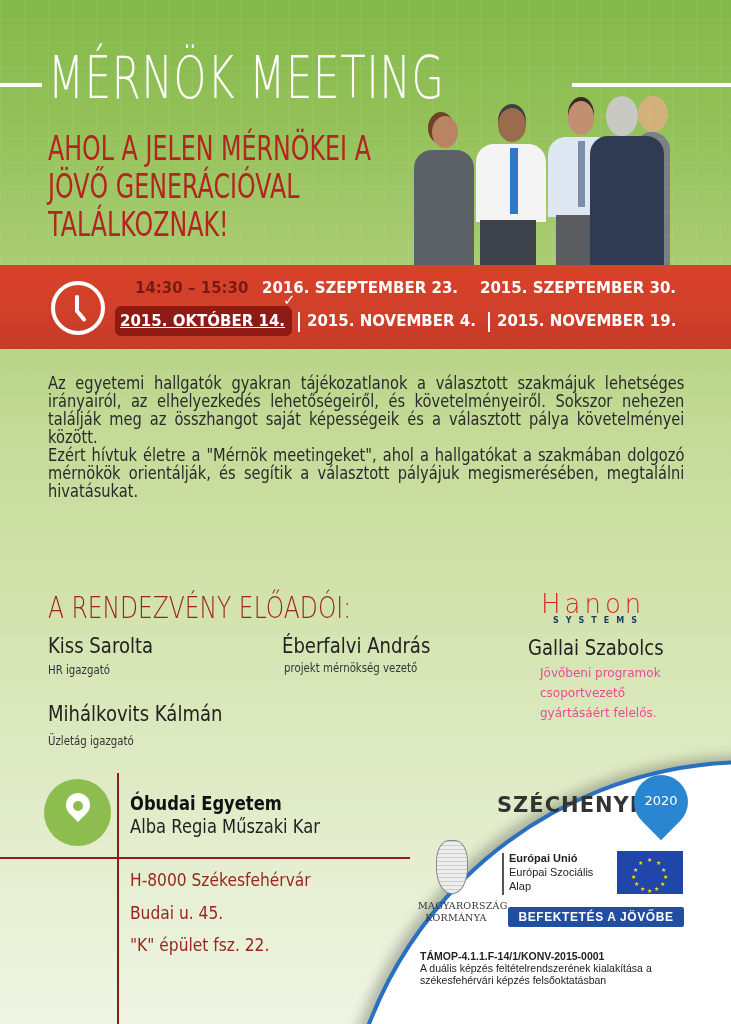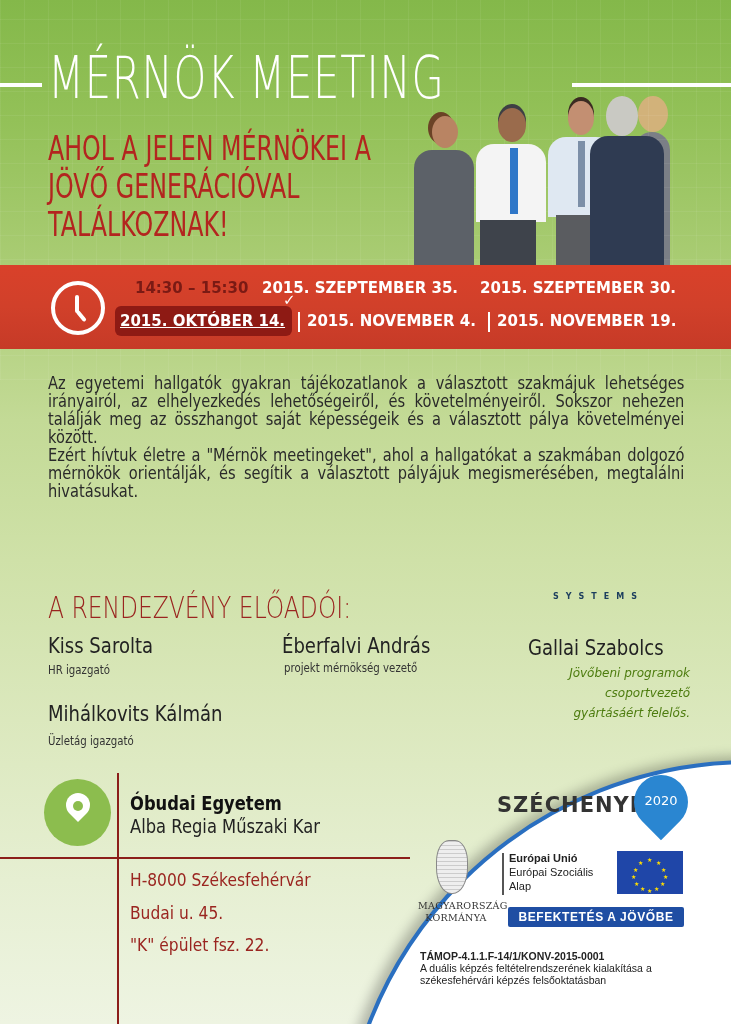--- a/index.html
+++ b/index.html
@@ -180,21 +180,21 @@
     <div class="body-suit" style="left:2px;top:36px;width:36px;height:134px;background:#7b7f86;"></div>
   </div>
 </div>
 
 <div class="date-band"></div>
 <div class="clock">
   <div class="hand-h"></div>
   <div class="hand-m"></div>
 </div>
 <div class="time-range">14:30 – 15:30</div>
-<div class="date-item" style="left:262px;top:279px;">2015. SZEPTEMBER 35.</div>
+<div class="date-item" style="left:262px;top:279px;">2016. SZEPTEMBER 23.</div>
 <div class="date-item" style="left:480px;top:279px;">2015. SZEPTEMBER 30.</div>
 <div class="date-highlight"></div>
 <div class="date-item" style="left:120px;top:312px;text-decoration:underline;">2015. OKTÓBER 14.</div>
 <div class="checkmark">✓</div>
 <div class="date-sep" style="left:298px;"></div>
 <div class="date-item" style="left:307px;top:312px;">2015. NOVEMBER 4.</div>
 <div class="date-sep" style="left:488px;"></div>
 <div class="date-item" style="left:497px;top:312px;">2015. NOVEMBER 19.</div>
 
 <div class="description">
@@ -207,25 +207,28 @@
 <div class="speaker-name" style="left:48px;top:633px;">Kiss Sarolta</div>
 <div class="speaker-role" style="left:48px;top:663px;">HR igazgató</div>
 
 <div class="speaker-name" style="left:282px;top:633px;">Éberfalvi András</div>
 <div class="speaker-role" style="left:284px;top:661px;">projekt mérnökség vezető</div>
 
 <div class="speaker-name" style="left:48px;top:701px;">Mihálkovits Kálmán</div>
 <div class="speaker-role" style="left:48px;top:734px;">Üzletág igazgató</div>
 
 <div class="hanon-logo">
+  <div class="hanon-word">
+    <span>Hanon</span>
+  </div>
   <div class="hanon-sys">SYSTEMS</div>
 </div>
 
 <div class="speaker-name" style="left:528px;top:635px;">Gallai Szabolcs</div>
-<div style="position:absolute;left:540px;top:663px;width:150px;text-align:right;color:#4d7c0f;font-size:12px;line-height:20px;font-style:italic;">
+<div style="position:absolute;left:540px;top:663px;width:150px;color:#ec4899;font-size:12px;line-height:20px;">
   <div>Jövőbeni programok</div>
   <div>csoportvezető</div>
   <div>gyártásáért felelős.</div>
 </div>
 
 <div class="vline"></div>
 <div class="hline"></div>
 <div class="pin-circle">
   <div class="pin-shape"></div>
   <div class="pin-dot"></div>

